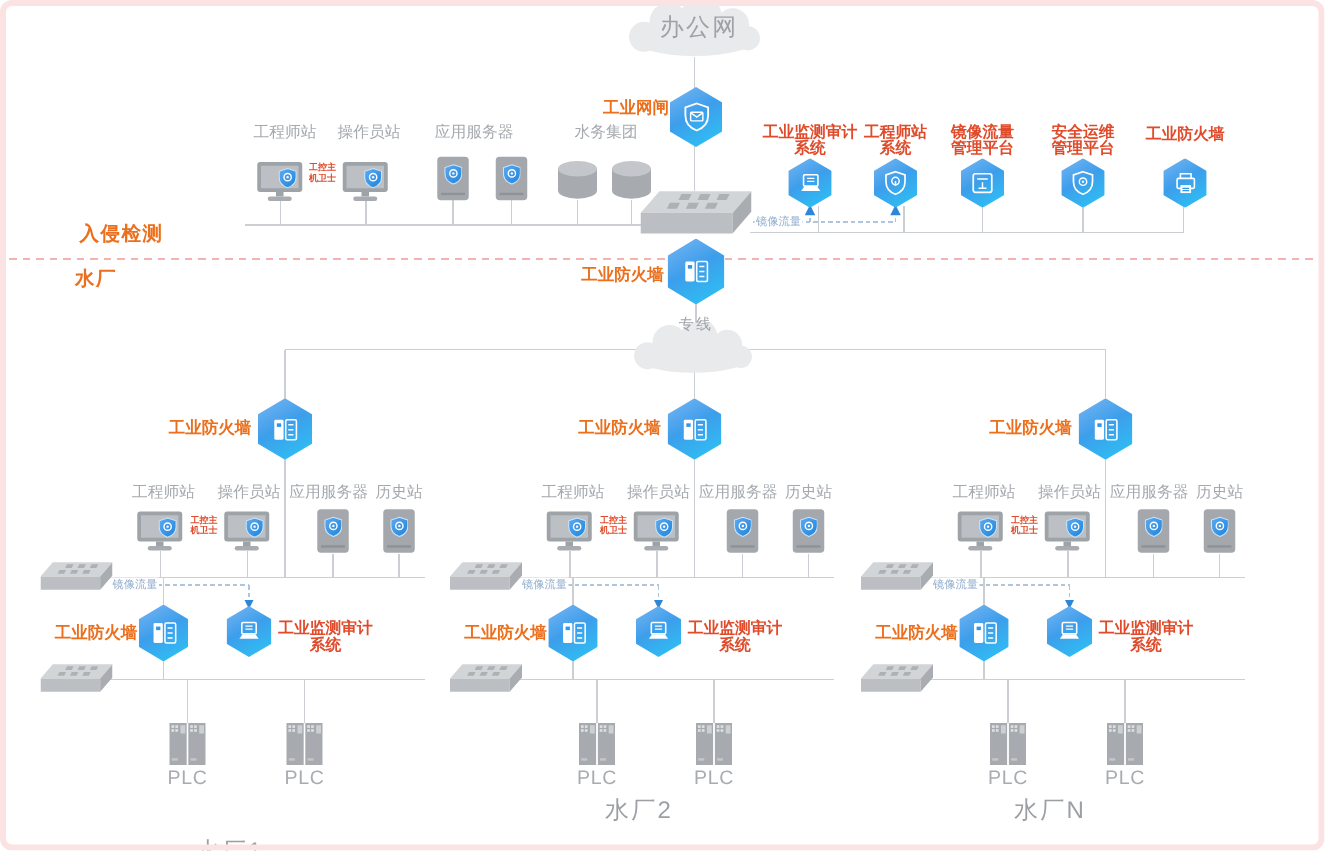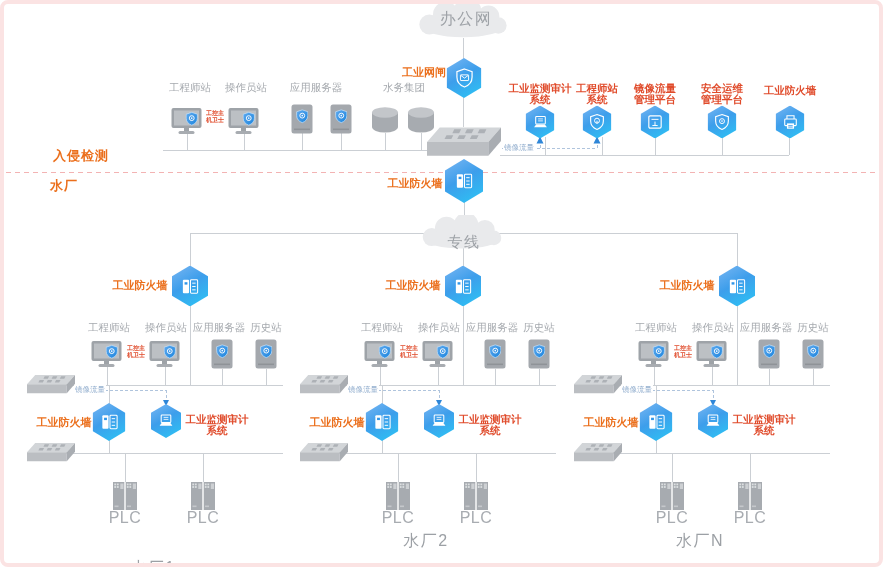--- a/index.html
+++ b/index.html
@@ -14,21 +14,21 @@
   .lbl{z-index:4;white-space:nowrap;text-align:center;}
   .gray{color:#A5A9AE;font-size:10.5px;}
   .gray-sm{color:#A5A9AE;font-size:10.5px;}
   .orange{color:#EB6F1C;font-weight:bold;font-size:11px;}
   .red{color:#E04B2B;font-weight:bold;font-size:10.5px;line-height:11px;}
   .tiny{font-size:6px;line-height:6.5px;}
   .mirror{color:#92AECE;font-size:7.5px;background:#fff;padding:0 1px;z-index:5;}
   .zone{color:#EB6F1C;font-weight:bold;font-size:13px;letter-spacing:1px;z-index:4;white-space:nowrap;}
   .cloudtxt{color:#9EA2A7;letter-spacing:1.5px;z-index:4;white-space:nowrap;}
   .plant-name{color:#9CA0A5;font-size:16px;letter-spacing:1.5px;}
-  .plc-lbl{color:#A8ACB1;font-size:16px;letter-spacing:0.5px;}
+  .plc-lbl{color:#A8ACB1;font-size:13px;letter-spacing:0.5px;}
   .badge{position:absolute;left:15px;top:4px;}
   .badge-srv{left:4.5px;top:5px;}
   .cloud svg{width:100%;height:100%;display:block;}
   .branch{position:absolute;top:0;width:0;height:0;z-index:3;}
 </style>
 </head>
 <body>
 
 <svg class="wires" width="883" height="567">
  <defs>
@@ -272,21 +272,21 @@
       <g fill="#E9EAEC">
         <circle cx="18" cy="27" r="11"></circle>
         <circle cx="36" cy="16" r="14"></circle>
         <circle cx="60" cy="12" r="15"></circle>
         <circle cx="83" cy="18" r="12"></circle>
         <circle cx="94" cy="28" r="9"></circle>
         <ellipse cx="55" cy="29" rx="45" ry="12"></ellipse>
       </g>
     </svg>
   </div>
-<div class="c lbl cloudtxt" style="left:464px;top:242px;font-size:15px">专线</div>
+<div class="c lbl cloudtxt" style="left:464px;top:216px;font-size:10px">专线</div>
 
 <div class="frame"></div>
 
 <div class="branch" style="left: 190px;">
   <div class="c lbl orange" style="left:-50px;top:285px">工业防火墙</div>
   <div class="c hex" style="width:36px;height:41px;left:0px;top:286px">
       <svg width="20" height="20" viewBox="0 0 21 21">
         <rect x="3" y="3.5" width="6.5" height="14" rx="1" fill="#fff"></rect>
         <rect x="4.8" y="6" width="3" height="2.5" fill="#2F96E9"></rect>
         <rect x="11" y="3.5" width="7.5" height="14" rx="1" fill="none" stroke="#fff" stroke-width="1.1"></rect>

